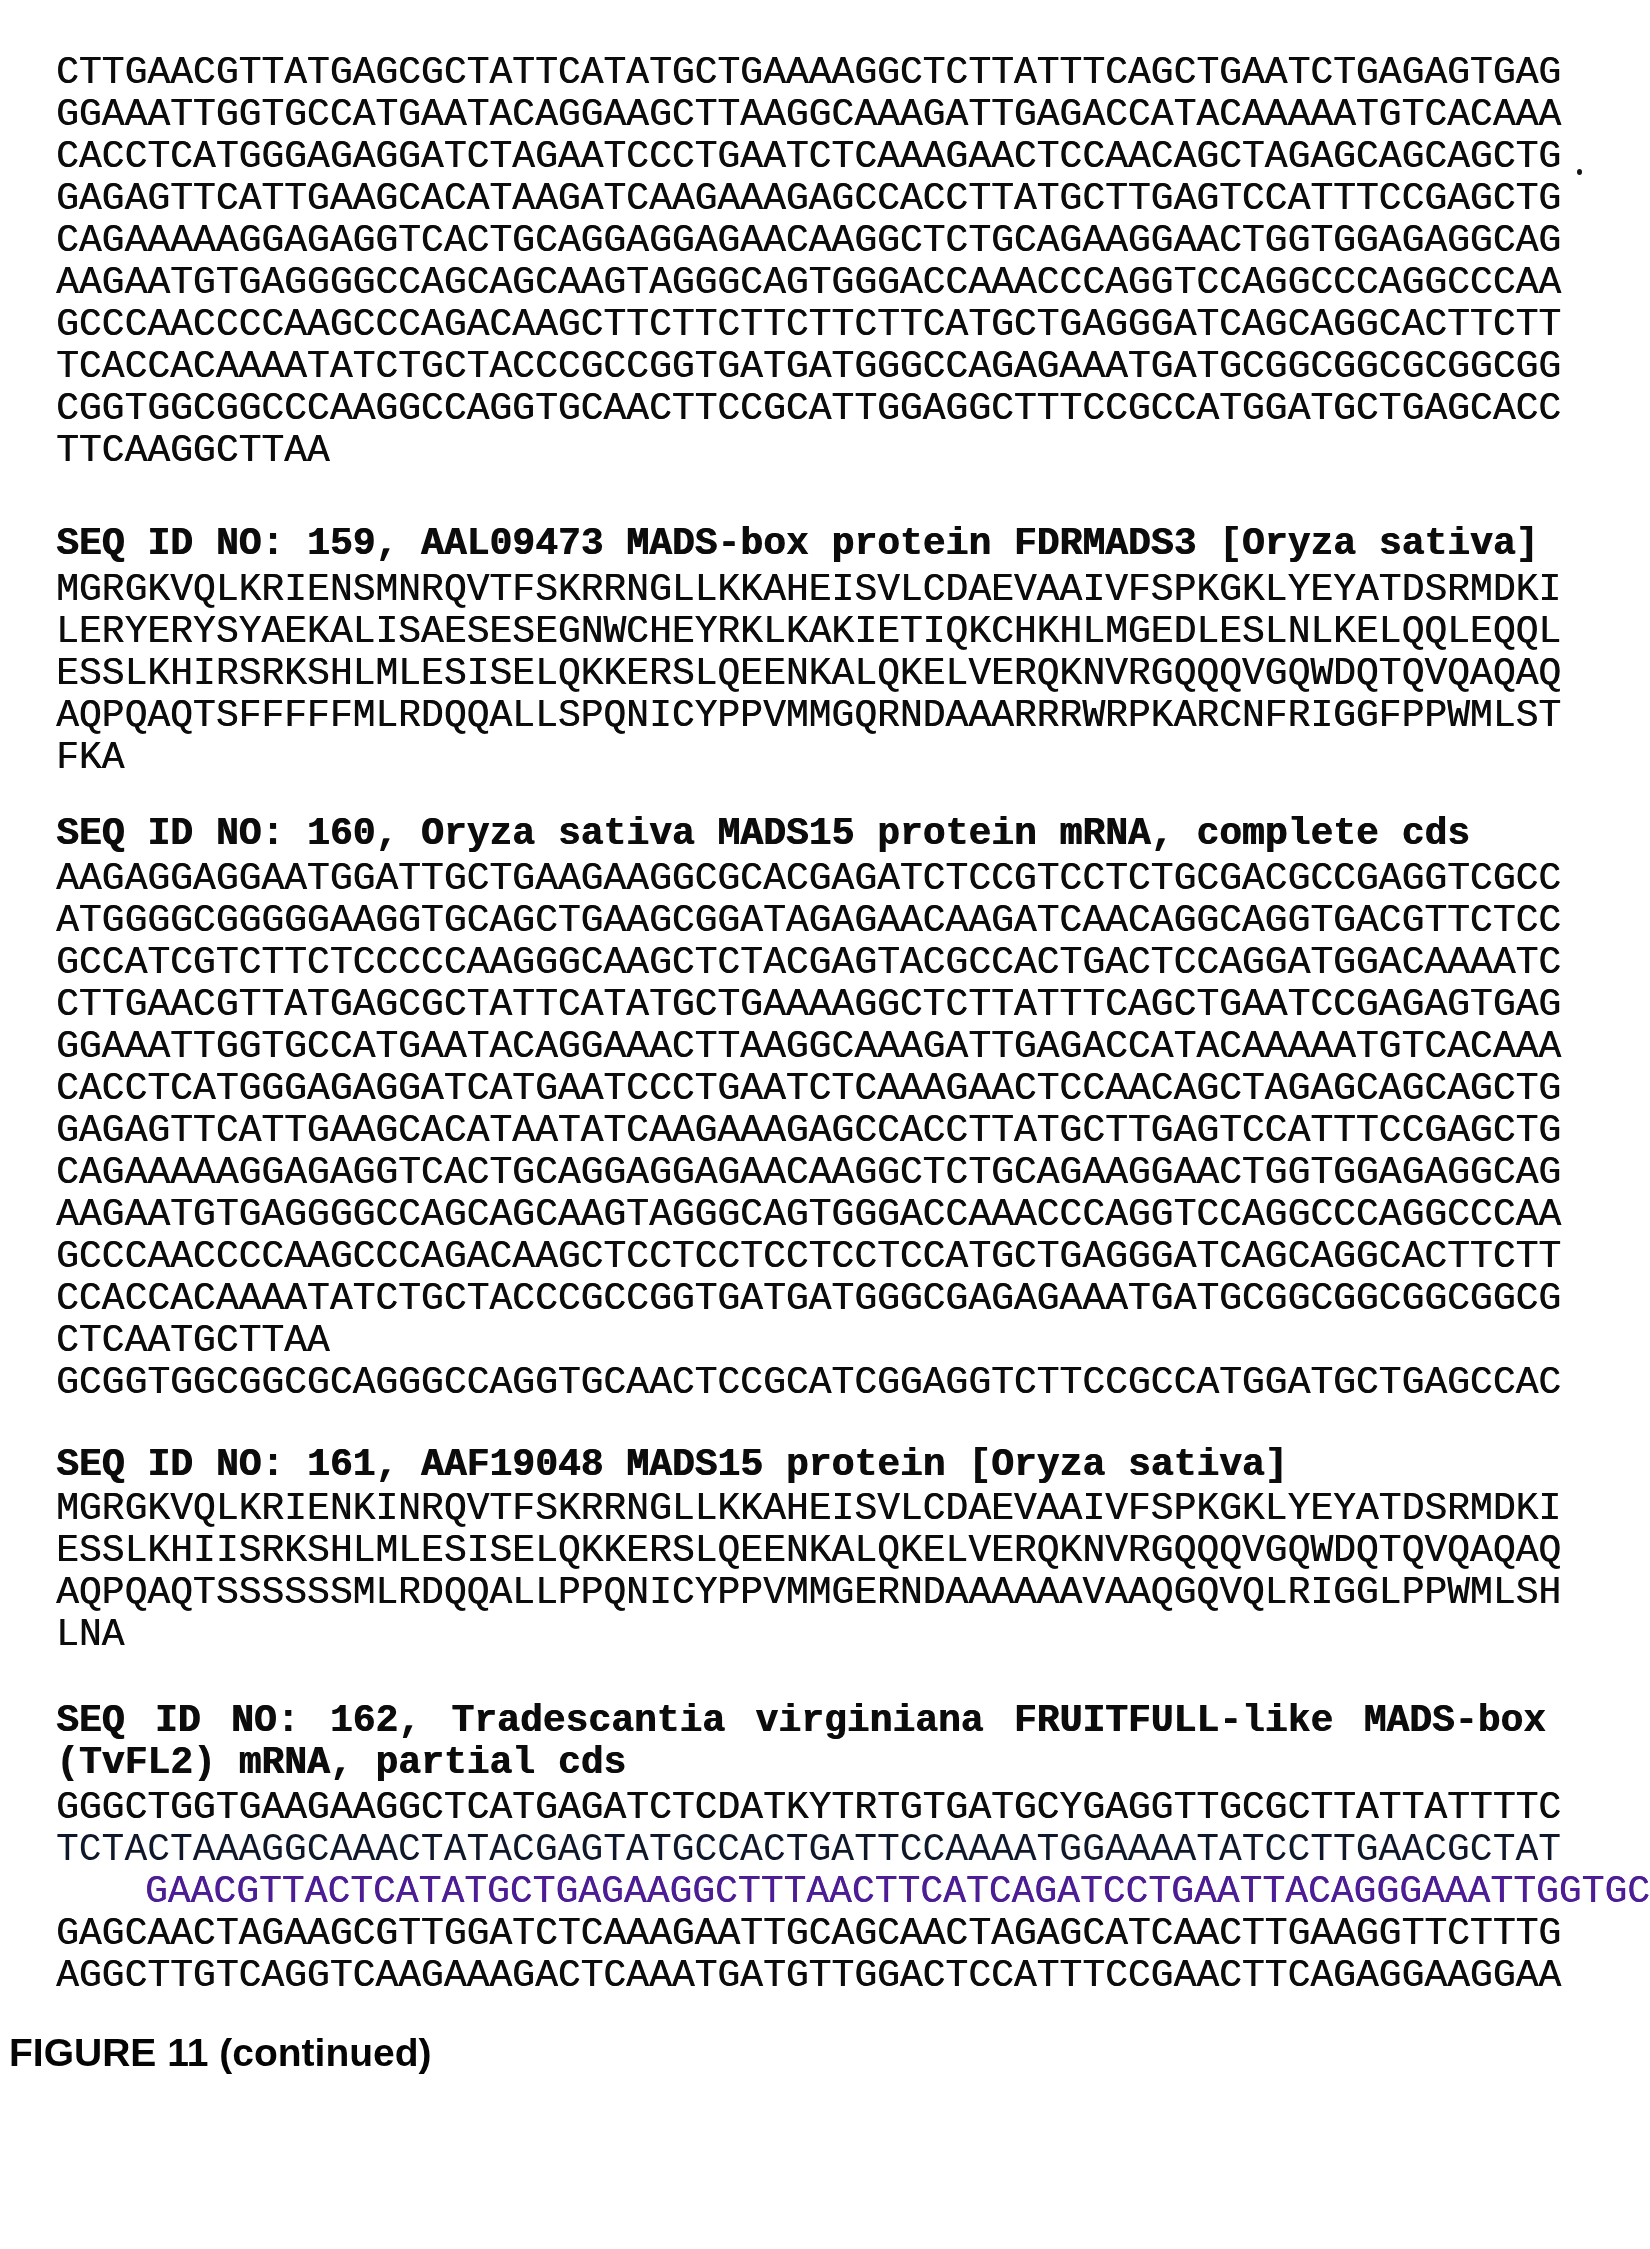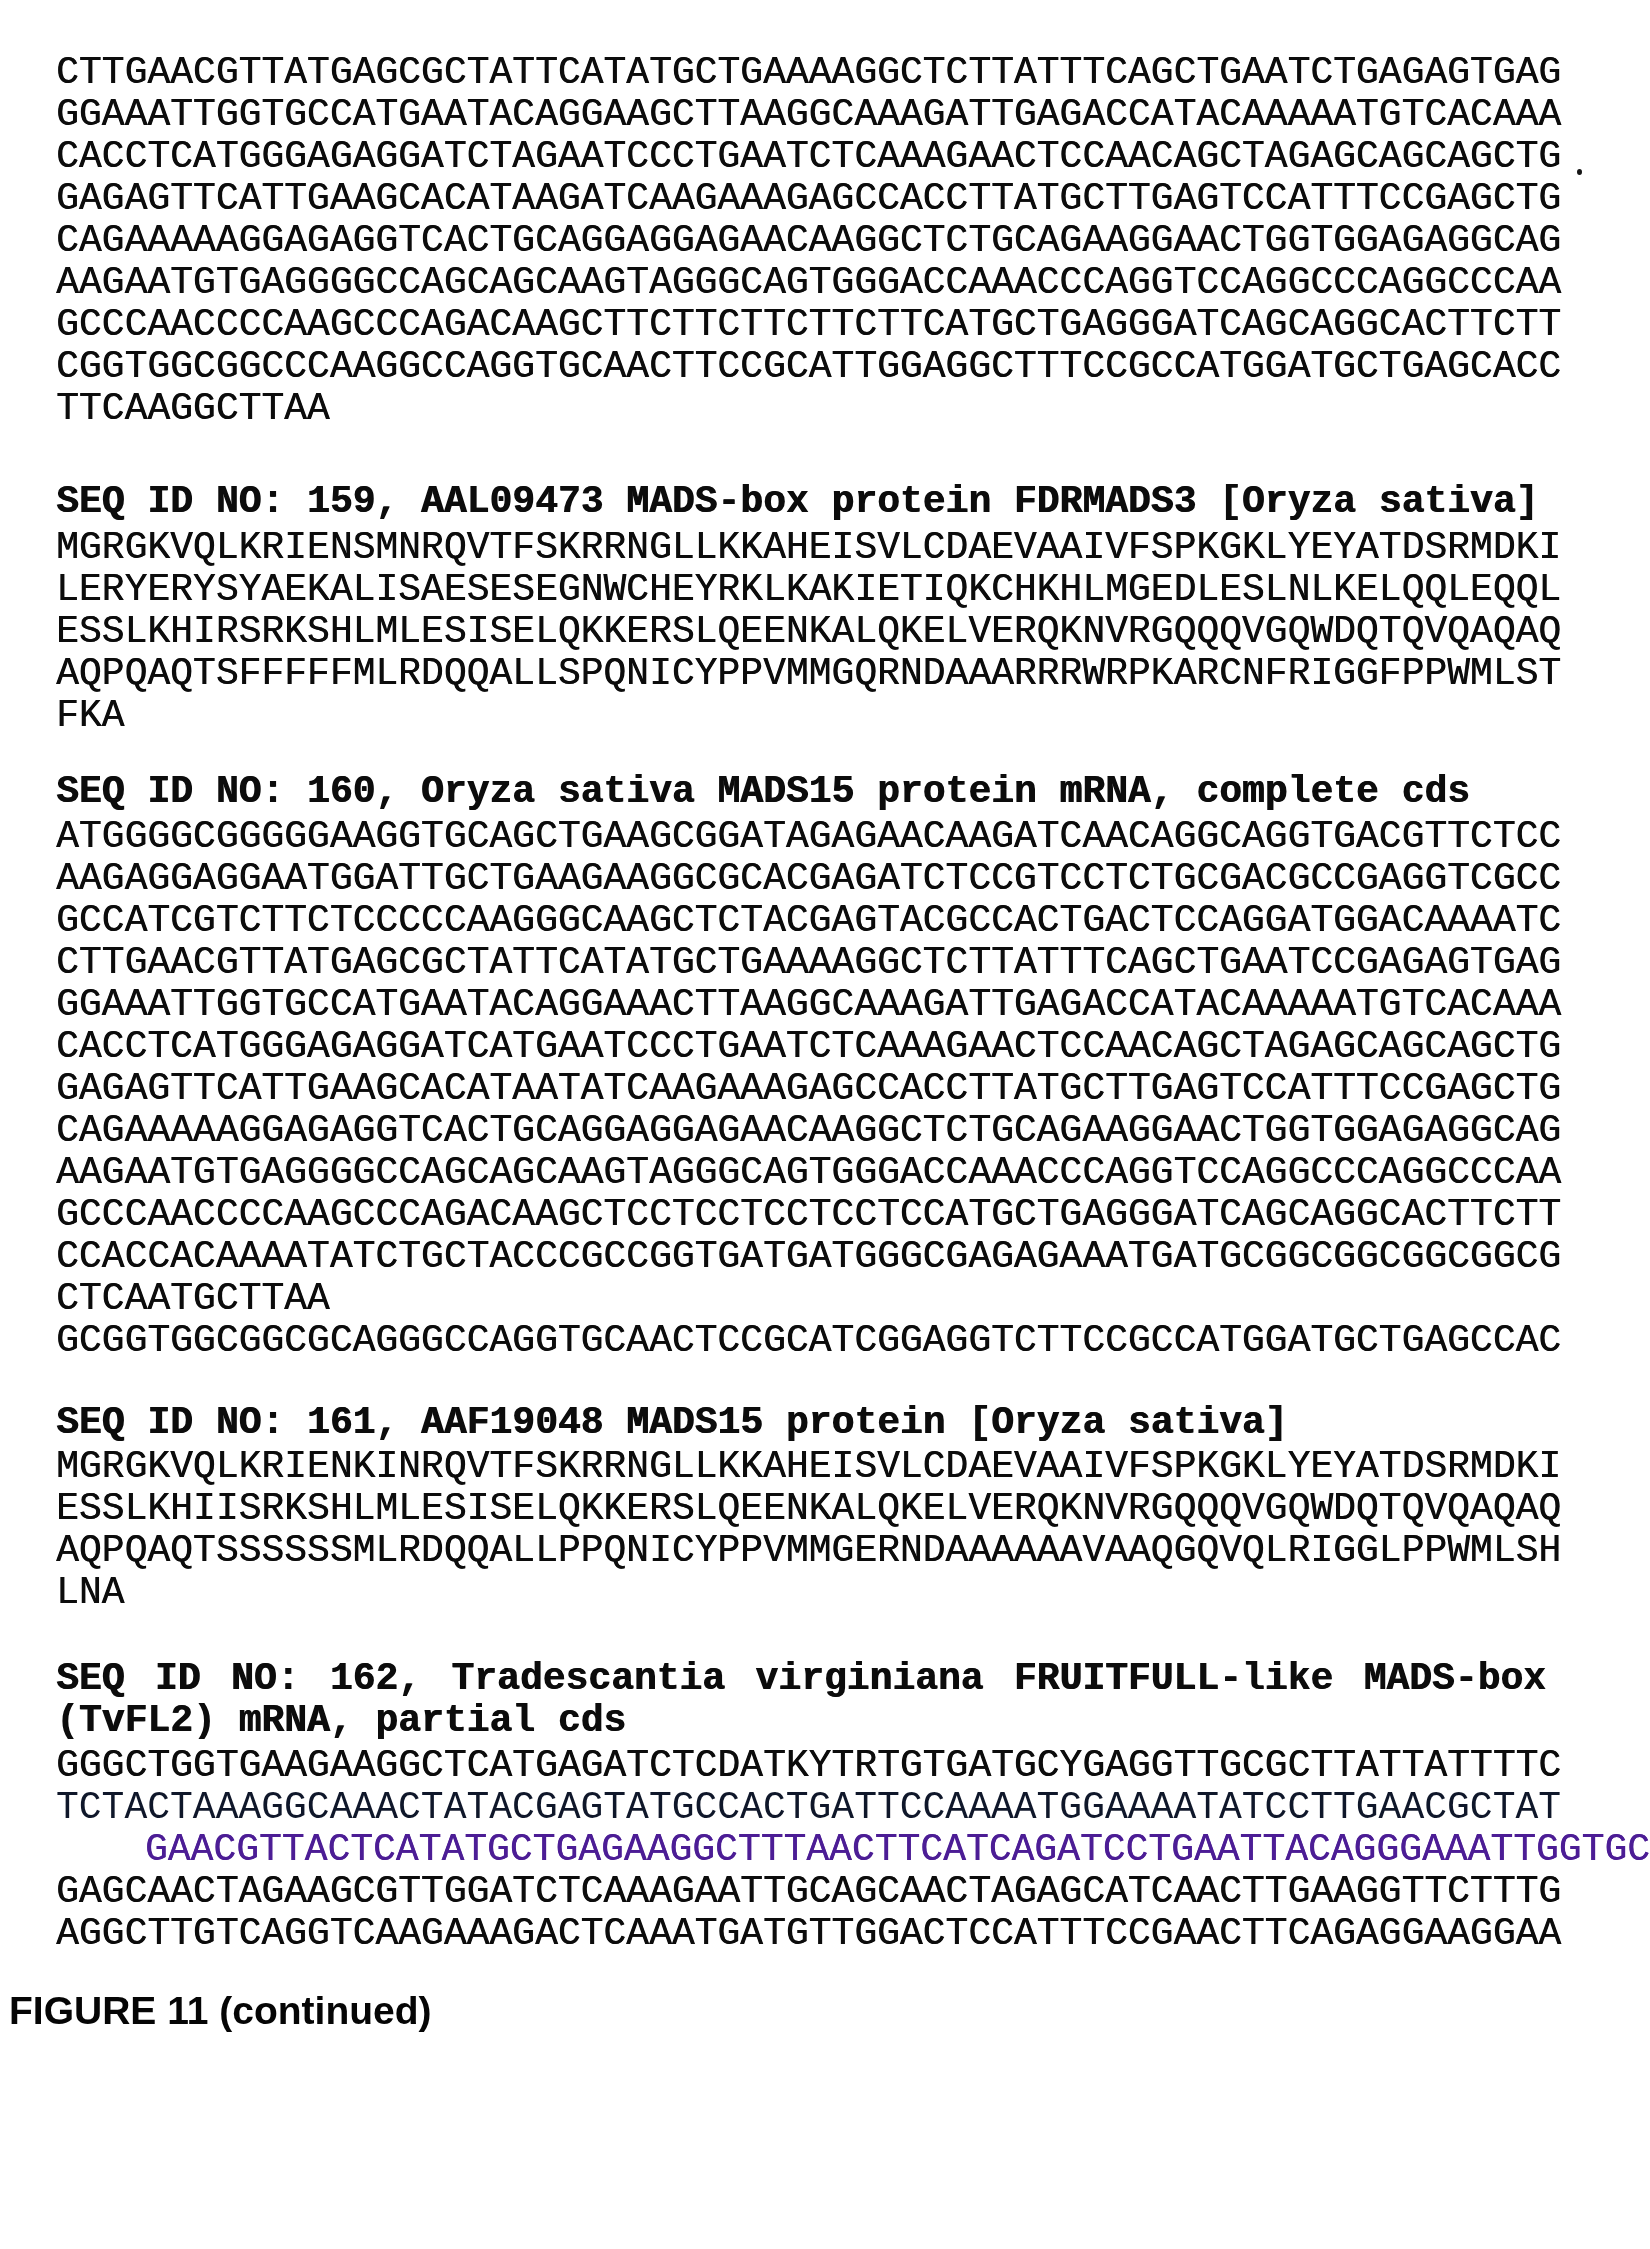--- a/index.html
+++ b/index.html
@@ -72,40 +72,41 @@
 <div class="page">
 
   <section>
     <div class="mono">CTTGAACGTTATGAGCGCTATTCATATGCTGAAAAGGCTCTTATTTCAGCTGAATCTGAGAGTGAG</div>
     <div class="mono">GGAAATTGGTGCCATGAATACAGGAAGCTTAAGGCAAAGATTGAGACCATACAAAAATGTCACAAA</div>
     <div class="mono">CACCTCATGGGAGAGGATCTAGAATCCCTGAATCTCAAAGAACTCCAACAGCTAGAGCAGCAGCTG</div>
     <div class="mono">GAGAGTTCATTGAAGCACATAAGATCAAGAAAGAGCCACCTTATGCTTGAGTCCATTTCCGAGCTG</div>
     <div class="mono">CAGAAAAAGGAGAGGTCACTGCAGGAGGAGAACAAGGCTCTGCAGAAGGAACTGGTGGAGAGGCAG</div>
     <div class="mono">AAGAATGTGAGGGGCCAGCAGCAAGTAGGGCAGTGGGACCAAACCCAGGTCCAGGCCCAGGCCCAA</div>
     <div class="mono">GCCCAACCCCAAGCCCAGACAAGCTTCTTCTTCTTCTTCATGCTGAGGGATCAGCAGGCACTTCTT</div>
+    <div class="mono">TCACCACAAAATATCTGCTACCCGCCGGTGATGATGGGCCAGAGAAATGATGCGGCGGCGCGGCGG</div>
     <div class="mono">CGGTGGCGGCCCAAGGCCAGGTGCAACTTCCGCATTGGAGGCTTTCCGCCATGGATGCTGAGCACC</div>
     <div class="mono">TTCAAGGCTTAA</div>
   </section>
 
   <section>
     <div class="mono seq-header mt-h159">SEQ ID NO: 159, AAL09473 MADS-box protein FDRMADS3 [Oryza sativa]</div>
     <div class="mt-body">
       <div class="mono">MGRGKVQLKRIENSMNRQVTFSKRRNGLLKKAHEISVLCDAEVAAIVFSPKGKLYEYATDSRMDKI</div>
       <div class="mono">LERYERYSYAEKALISAESESEGNWCHEYRKLKAKIETIQKCHKHLMGEDLESLNLKELQQLEQQL</div>
       <div class="mono">ESSLKHIRSRKSHLMLESISELQKKERSLQEENKALQKELVERQKNVRGQQQVGQWDQTQVQAQAQ</div>
       <div class="mono">AQPQAQTSFFFFFMLRDQQALLSPQNICYPPVMMGQRNDAAARRRWRPKARCNFRIGGFPPWMLST</div>
       <div class="mono">FKA</div>
     </div>
   </section>
 
   <section>
     <div class="mono seq-header mt-h160">SEQ ID NO: 160, Oryza sativa MADS15 protein mRNA, complete cds</div>
     <div class="mt-body-sm">
+      <div class="mono">AAGAGGAGGAATGGATTGCTGAAGAAGGCGCACGAGATCTCCGTCCTCTGCGACGCCGAGGTCGCC</div>
       <div class="mono">ATGGGGCGGGGGAAGGTGCAGCTGAAGCGGATAGAGAACAAGATCAACAGGCAGGTGACGTTCTCC</div>
-      <div class="mono">AAGAGGAGGAATGGATTGCTGAAGAAGGCGCACGAGATCTCCGTCCTCTGCGACGCCGAGGTCGCC</div>
       <div class="mono">GCCATCGTCTTCTCCCCCAAGGGCAAGCTCTACGAGTACGCCACTGACTCCAGGATGGACAAAATC</div>
       <div class="mono">CTTGAACGTTATGAGCGCTATTCATATGCTGAAAAGGCTCTTATTTCAGCTGAATCCGAGAGTGAG</div>
       <div class="mono">GGAAATTGGTGCCATGAATACAGGAAACTTAAGGCAAAGATTGAGACCATACAAAAATGTCACAAA</div>
       <div class="mono">CACCTCATGGGAGAGGATCATGAATCCCTGAATCTCAAAGAACTCCAACAGCTAGAGCAGCAGCTG</div>
       <div class="mono">GAGAGTTCATTGAAGCACATAATATCAAGAAAGAGCCACCTTATGCTTGAGTCCATTTCCGAGCTG</div>
       <div class="mono">CAGAAAAAGGAGAGGTCACTGCAGGAGGAGAACAAGGCTCTGCAGAAGGAACTGGTGGAGAGGCAG</div>
       <div class="mono">AAGAATGTGAGGGGCCAGCAGCAAGTAGGGCAGTGGGACCAAACCCAGGTCCAGGCCCAGGCCCAA</div>
       <div class="mono">GCCCAACCCCAAGCCCAGACAAGCTCCTCCTCCTCCTCCATGCTGAGGGATCAGCAGGCACTTCTT</div>
       <div class="mono">CCACCACAAAATATCTGCTACCCGCCGGTGATGATGGGCGAGAGAAATGATGCGGCGGCGGCGGCG</div>
       <div class="mono">CTCAATGCTTAA</div>

